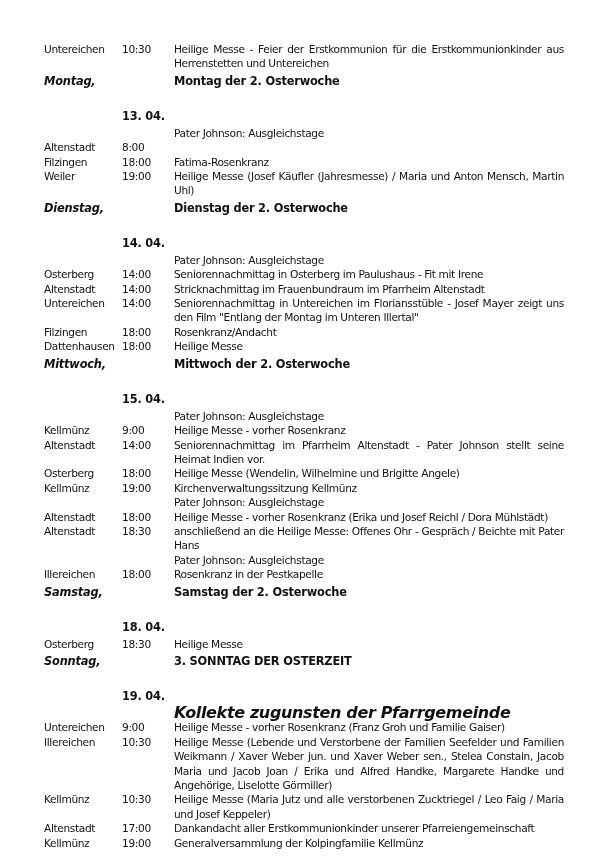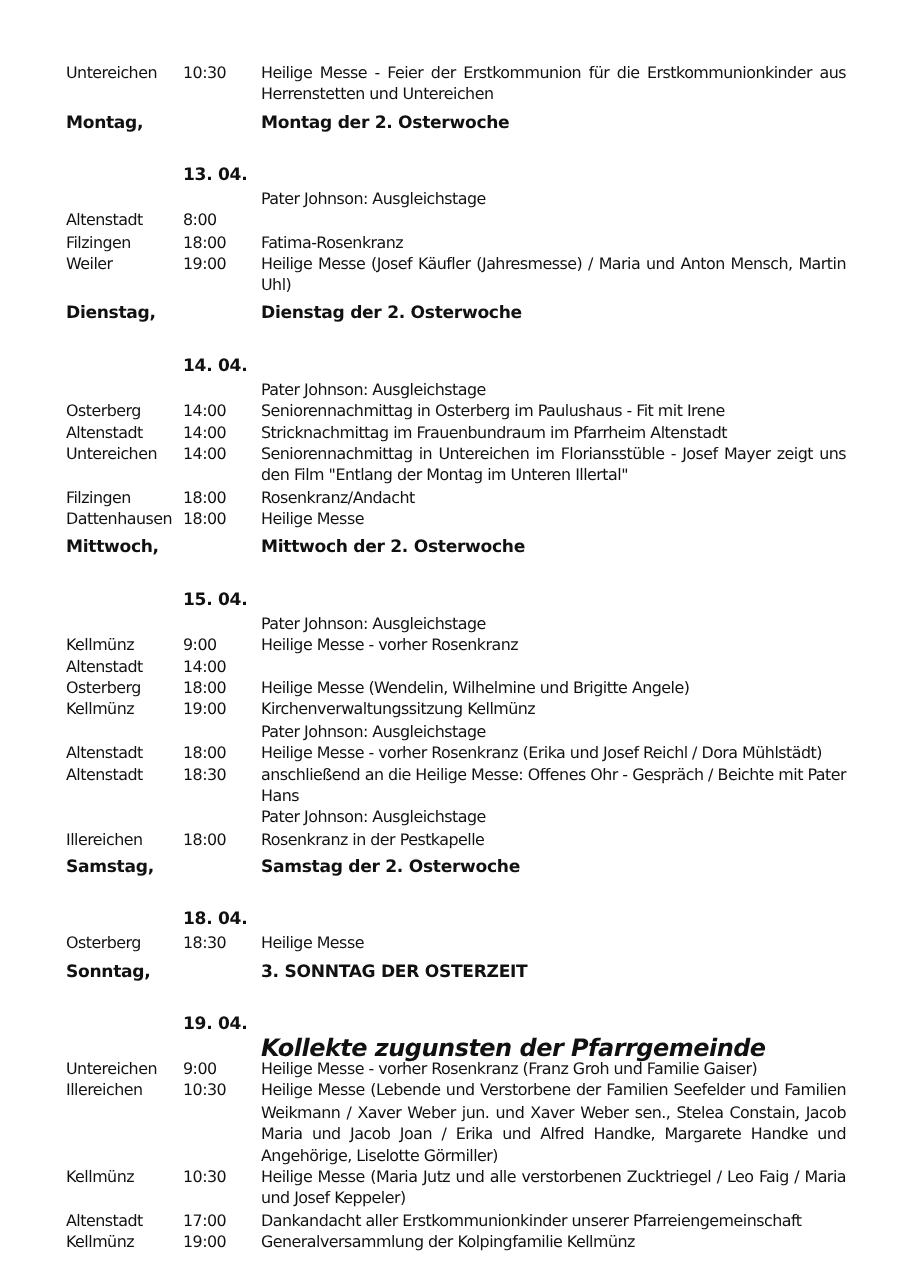--- a/index.html
+++ b/index.html
@@ -6,21 +6,21 @@
   body { width: 606px; height: 857px; position: relative; overflow: hidden;
          font-family: "DejaVu Sans", sans-serif; color: #111; }
   .page { position: absolute; left: 44px; top: 42px; width: 520px;
           font-size: 10.6px; line-height: 14.4px; letter-spacing: -0.35px; }
   .row { display: flex; align-items: flex-start; }
   .loc { width: 78px; flex: 0 0 78px; white-space: nowrap; }
   .time { width: 35px; flex: 0 0 35px; white-space: nowrap; }
   .desc { flex: 1; margin-left: 17px; text-align: justify; }
   .row.day { font-weight: bold; font-size: 11.4px; line-height: 16px;
              margin-top: 2px; margin-bottom: 2px; letter-spacing: -0.2px; }
-  .row.day .loc { width: 78px; }
+  .row.day .loc { width: 78px; font-style: italic; }
   .row.day .time { width: 35px; margin-top: 35px; }
   .row.note .desc { }
   .row.italic .desc { font-style: italic; font-weight: bold; font-size: 16px; }
 </style>
 </head>
 <body>
 
 <div class="page" id="schedule">
     <div class="row event">
       <div class="loc">Untereichen</div>
@@ -97,20 +97,21 @@
       <div class="desc">Pater Johnson: Ausgleichstage</div>
     </div>
     <div class="row event">
       <div class="loc">Kellmünz</div>
       <div class="time">9:00</div>
       <div class="desc">Heilige Messe - vorher Rosenkranz</div>
     </div>
     <div class="row event">
       <div class="loc">Altenstadt</div>
       <div class="time">14:00</div>
+      <div class="desc">Seniorennachmittag im Pfarrheim Altenstadt - Pater Johnson stellt seine Heimat Indien vor.</div>
     </div>
     <div class="row event">
       <div class="loc">Osterberg</div>
       <div class="time">18:00</div>
       <div class="desc">Heilige Messe (Wendelin, Wilhelmine und Brigitte Angele)</div>
     </div>
     <div class="row event">
       <div class="loc">Kellmünz</div>
       <div class="time">19:00</div>
       <div class="desc">Kirchenverwaltungssitzung Kellmünz</div>

